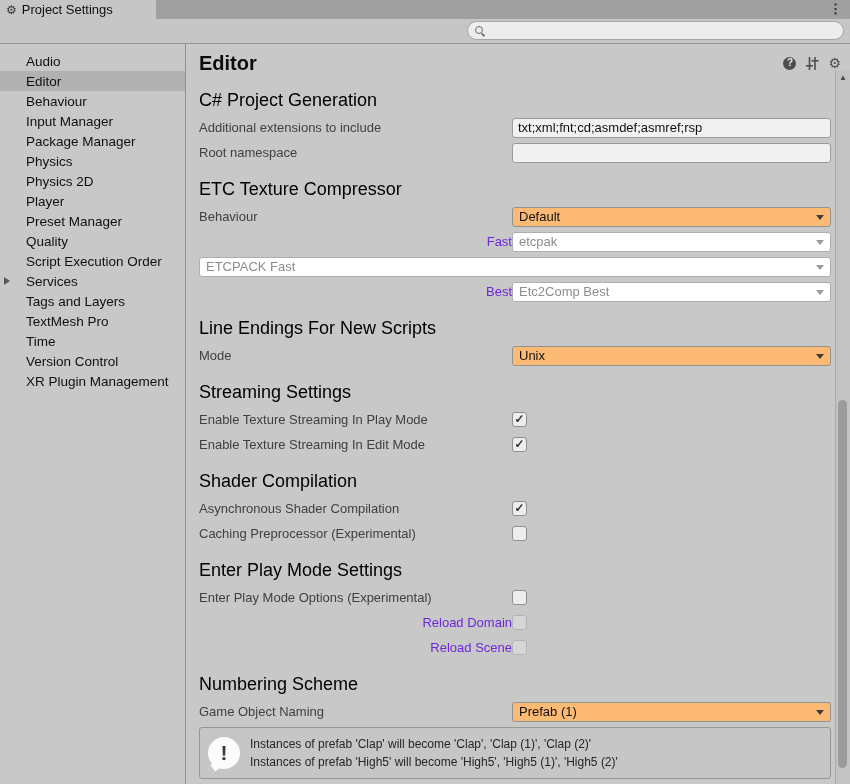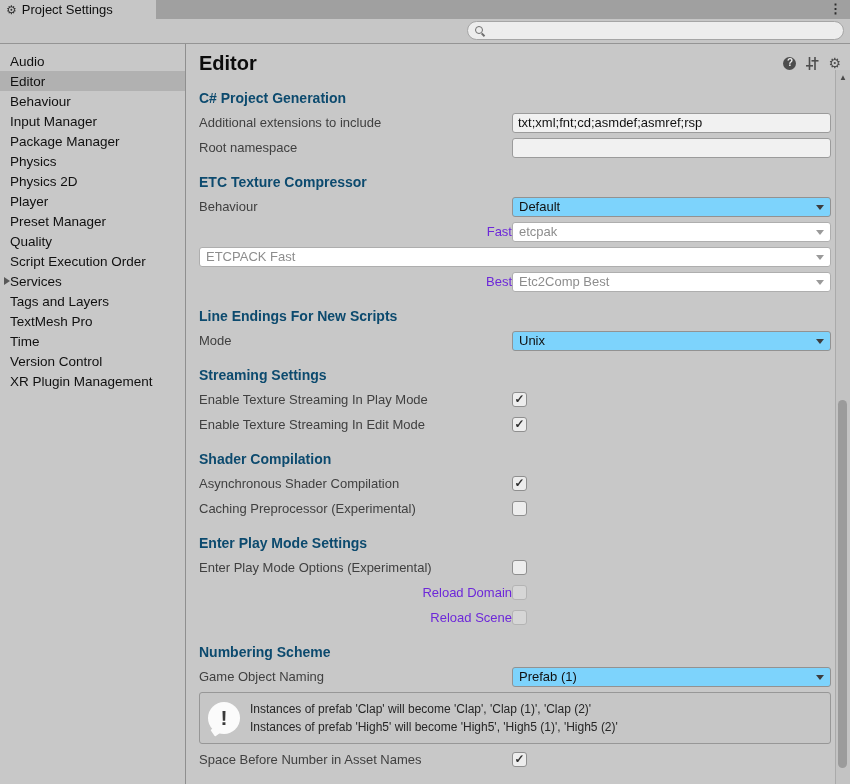--- a/index.html
+++ b/index.html
@@ -18,50 +18,50 @@
   .toolbar { height:25px; background:#c6c6c6; border-bottom:1px solid #949494; position:relative; flex:none; }
   .search { position:absolute; left:467px; right:6px; top:2px; height:19px; background:#ededed; border:1px solid #a5a5a5; border-radius:10px; display:flex; align-items:center; padding:0 6px; }
   .search-glyph { width:11px; height:11px; position:relative; flex:none; }
   .search-glyph::before { content:''; position:absolute; left:1px; top:1px; width:6px; height:6px; border:1.3px solid #6f6f6f; border-radius:50%; }
   .search-glyph::after { content:''; position:absolute; left:7.5px; top:7.5px; width:1.6px; height:3.6px; background:#6f6f6f; transform:rotate(-45deg); }
   .search input { flex:1; border:none; outline:none; background:transparent; font-size:12px; font-family:inherit; color:#222; padding:0 4px; }
 
   
   .bodyrow { flex:1; display:flex; min-height:0; }
   .sidebar { width:186px; flex:none; background:#c8c8c8; border-right:1px solid #8f8f8f; padding-top:7px; }
-  .sb-item { height:20px; display:flex; align-items:center; padding-left:10px; font-size:13.5px; color:#101010; position:relative; cursor:default; white-space:nowrap;text-align:center; }
+  .sb-item { height:20px; display:flex; align-items:center; padding-left:26px; font-size:13.5px; color:#101010; position:relative; cursor:default; white-space:nowrap;text-align:center; }
   .sb-item.selected { background:#b1b1b1; }
   .foldout-arrow { position:absolute; left:4px; top:6px; width:0; height:0; border-left:6px solid #585858; border-top:4px solid transparent; border-bottom:4px solid transparent; }
 
   .main { flex:1; position:relative; background:#c8c8c8; min-width:0; }
   .main-header { height:38px; display:flex; align-items:center; padding:0 9px 0 13px; }
   .main-title { flex:1; font-size:20px; font-weight:bold; color:#0c0c0c; }
   .header-icons { display:flex; align-items:center; gap:9px; }
   .help-circle { width:13px; height:13px; border-radius:50%; background:#4d4d4d; color:#ededed; font-size:10px; font-weight:bold; display:flex; align-items:center; justify-content:center; line-height:1; }
   .preset-svg { display:block; }
   .hdr-gear { font-size:14px; color:#4d4d4d; line-height:1; }
 
   
   .scrollbar { position:absolute; top:26px; right:0; bottom:0; width:15px; background:#c3c3c3; border-left:1px solid #aaa; }
   .scroll-up { height:14px; display:flex; align-items:center; justify-content:center; font-size:8px; color:#4a4a4a; }
   .scroll-thumb { position:absolute; left:2px; width:9px; top:330px; height:368px; background:#9b9b9b; border-radius:5px; }
 
   
   .settings { position:absolute; top:38px; left:0; right:15px; bottom:0; overflow:hidden; }
-  .section-title { font-size:14px; font-weight:bold; color:#0c4a6e; margin:14px 0 4px; padding-left:13px; }
+  .section-title { font-size:18px; font-weight:normal; color:#000000; margin:14px 0 4px; padding-left:13px; }
   .section:first-child .section-title { margin-top:8px; }
   .row { height:25px; display:flex; align-items:center; padding-left:13px; padding-right:4px; }
   .row .label { width:313px; flex:none; font-size:13px; color:#404040; white-space:nowrap; overflow:hidden; }
   .row.indent .label { padding-left:15px; }
   .row.disabled .label { color:#6d28d9;text-align:right; }
   .ctrl { flex:1; display:flex; align-items:center; min-width:0; }
 
   .tinput { flex:1; height:20px; background:#f1f1f1; border:1px solid #9b9b9b; border-radius:3px; font-size:13px; font-family:inherit; color:#111; padding:0 5px; outline:none; min-width:0; }
 
-  .dd { flex:1; height:20px; background:#7dd3fc; border:1px solid #929292; border-radius:3px; display:flex; align-items:center; padding:0 20px 0 6px; font-size:13px; color:#111; position:relative; min-width:0; }
+  .dd { flex:1; height:20px; background:#fdba74; border:1px solid #929292; border-radius:3px; display:flex; align-items:center; padding:0 20px 0 6px; font-size:13px; color:#111; position:relative; min-width:0; }
   .dd-arrow { position:absolute; right:6px; top:7px; width:0; height:0; border-left:4px solid transparent; border-right:4px solid transparent; border-top:5px solid #3d3d3d; }
   .row.disabled .dd { background:#ffffff; border-color:#aeaeae; color:#8d8d8d; }
   .row.disabled .dd-arrow { border-top-color:#9a9a9a; }
 
   .cb { width:15px; height:15px; background:#ededed; border:1px solid #8f8f8f; border-radius:3px; display:flex; align-items:center; justify-content:center; flex:none; }
   .cb .check { font-size:12px; font-weight:bold; color:#2e2e2e; line-height:1; margin-top:-1px; }
   .row.disabled .cb { background:#d6d6d6; border-color:#b4b4b4; }
 
   .slider-wrap { flex:1; position:relative; height:14px; margin-right:9px; min-width:0; }
   .slider-track { position:absolute; left:0; right:0; top:6px; height:2px; background:#8b8b8b; }

